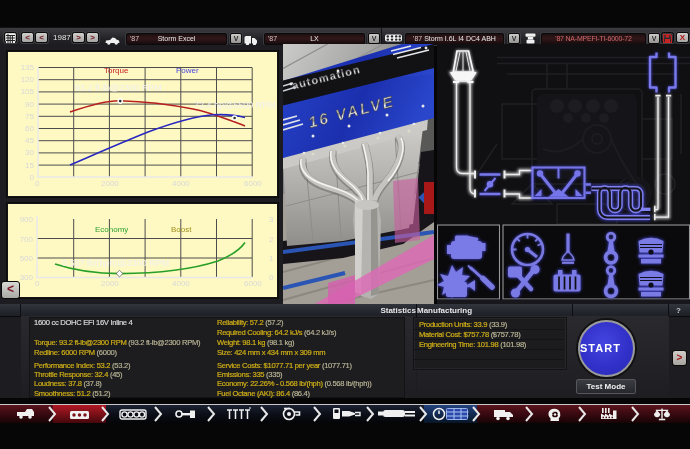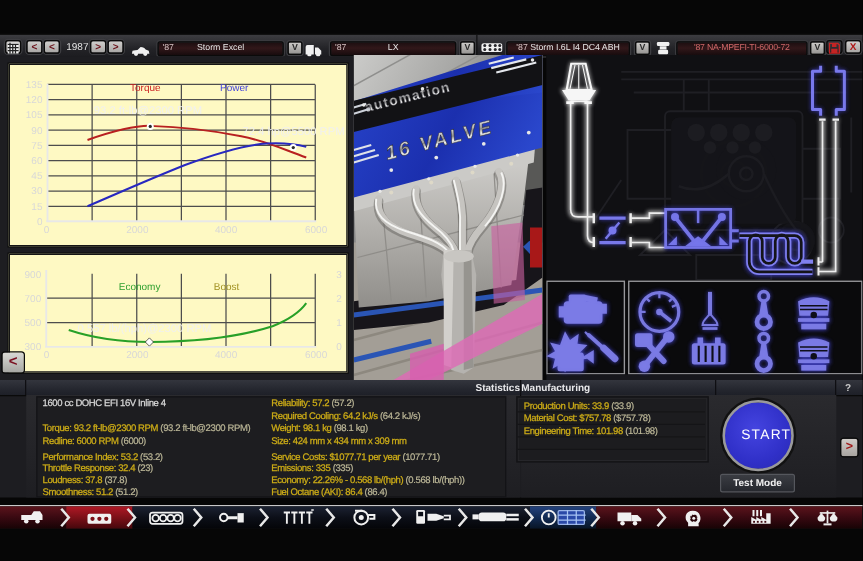--- a/index.html
+++ b/index.html
@@ -527,21 +527,21 @@
 <div class="abs" style="left:416px;top:304px;width:1px;height:12px;background:#0e0e12;"></div>
 <div class="abs" style="left:572px;top:304px;width:1px;height:12px;background:#0e0e12;"></div>
 <div class="abs" style="left:668px;top:304px;width:1px;height:12px;background:#0e0e12;"></div>
 <div class="abs" style="left:20px;top:305px;width:396px;height:11px;color:#e8e8ea;font-size:8px;font-weight:bold;text-align:right;line-height:11px;">Statistics</div>
 <div class="statbg" style="left:21px;top:316px;width:395px;height:82px;background:linear-gradient(#2a2a2e,#1e1e22);"></div>
 <div class="statbg" style="left:29px;top:317px;width:374px;height:79px;background:#1d1d20;border:1px solid #131316;"></div>
 <div class="srow wrow" style="left:34px;top:318px;">1600 cc DOHC EFI 16V Inline 4</div>
 <div class="srow" style="left:34px;top:338px;">Torque: 93.2 ft-lb@2300 RPM <b>(93.2 ft-lb@2300 RPM)</b></div>
 <div class="srow" style="left:34px;top:348px;">Redline: 6000 RPM <b>(6000)</b></div>
 <div class="srow" style="left:34px;top:361px;">Performance Index: 53.2 <b>(53.2)</b></div>
-<div class="srow" style="left:34px;top:370px;">Throttle Response: 32.4 <b>(23)</b></div>
+<div class="srow" style="left:34px;top:370px;">Throttle Response: 32.4 <b>(45)</b></div>
 <div class="srow" style="left:34px;top:379px;">Loudness: 37.8 <b>(37.8)</b></div>
 <div class="srow" style="left:34px;top:389px;">Smoothness: 51.2 <b>(51.2)</b></div>
 <div class="srow" style="left:217px;top:318px;">Reliability: 57.2 <b>(57.2)</b></div>
 <div class="srow" style="left:217px;top:328px;">Required Cooling: 64.2 kJ/s <b>(64.2 kJ/s)</b></div>
 <div class="srow" style="left:217px;top:338px;">Weight: 98.1 kg <b>(98.1 kg)</b></div>
 <div class="srow" style="left:217px;top:348px;">Size: 424 mm x 434 mm x 309 mm</div>
 <div class="srow" style="left:217px;top:361px;">Service Costs: $1077.71 per year <b>(1077.71)</b></div>
 <div class="srow" style="left:217px;top:370px;">Emissions: 335 <b>(335)</b></div>
 <div class="srow" style="left:217px;top:379px;">Economy: 22.26% - 0.568 lb/(hph) <b>(0.568 lb/(hph))</b></div>
 <div class="srow" style="left:217px;top:389px;">Fuel Octane (AKI): 86.4 <b>(86.4)</b></div>
@@ -549,21 +549,21 @@
 <div class="abs" style="left:417px;top:305px;width:155px;height:11px;color:#e8e8ea;font-size:8px;font-weight:bold;line-height:11px;">Manufacturing</div>
 <div class="statbg" style="left:417px;top:316px;width:252px;height:82px;background:linear-gradient(#2a2a2e,#1e1e22);"></div>
 <div class="statbg" style="left:413px;top:317px;width:152px;height:51px;background:#1c1c1f;border:1px solid #131316;box-shadow:inset 0 0 0 1px #26262a;"></div>
     <div class="abs" style="left:414px;top:328.5px;width:150px;height:1px;background:#141417;"></div>
     <div class="abs" style="left:414px;top:338.8px;width:150px;height:1px;background:#141417;"></div>
     <div class="abs" style="left:414px;top:349px;width:150px;height:1px;background:#141417;"></div>
     <div class="abs" style="left:414px;top:359.3px;width:150px;height:1px;background:#141417;"></div>
 <div class="srow" style="left:419px;top:320px;">Production Units: 33.9 <b>(33.9)</b></div>
 <div class="srow" style="left:419px;top:330px;">Material Cost: $757.78 <b>($757.78)</b></div>
 <div class="srow" style="left:419px;top:340px;">Engineering Time: 101.98 <b>(101.98)</b></div>
-<div class="abs" style="left:578px;top:320px;width:53px;height:53px;border-radius:50%;background:radial-gradient(circle at 45% 40%,#4444e0,#3030c8 60%,#2828b0);border:2px solid #9a9a9a;box-shadow:0 0 0 2px #111;color:#fff;font-size:11px;font-weight:normal;text-align:right;line-height:53px;letter-spacing:1px;">START</div>
+<div class="abs" style="left:578px;top:320px;width:53px;height:53px;border-radius:50%;background:radial-gradient(circle at 45% 40%,#4444e0,#3030c8 60%,#2828b0);border:2px solid #9a9a9a;box-shadow:0 0 0 2px #111;color:#fff;font-size:11px;font-weight:bold;text-align:left;line-height:53px;letter-spacing:1px;">START</div>
 <div class="abs" style="left:576px;top:379px;width:58px;height:13px;background:linear-gradient(#3a3c42,#26282e);border:1px solid #55575d;border-radius:2px;color:#f0f0f0;font-size:8px;font-weight:bold;text-align:center;line-height:13px;">Test Mode</div>
 <div class="abs" style="left:676px;top:306px;color:#c8c8c8;font-size:8px;font-weight:bold;">?</div>
 <div class="abs" style="left:672px;top:350px;width:13px;height:14px;background:linear-gradient(#d0ccc8,#a8a4a0);border:1px solid #0a0a0a;border-radius:3px;color:#a01818;font-weight:bold;font-size:10px;text-align:center;line-height:13px;">&gt;</div>
 
 <div class="abs" style="left:0;top:404px;width:690px;height:18px;background:#111;border-top:1px solid #c8c8c8;" id="crumbs">
 <svg width="690" height="18" viewBox="0 0 690 18" style="display:block">
 <defs>
  <linearGradient id="red1" x1="0" y1="0" x2="0" y2="1">
             <stop offset="0" stop-color="#5c141c"></stop>
             <stop offset="0.45" stop-color="#3c0a12"></stop>

